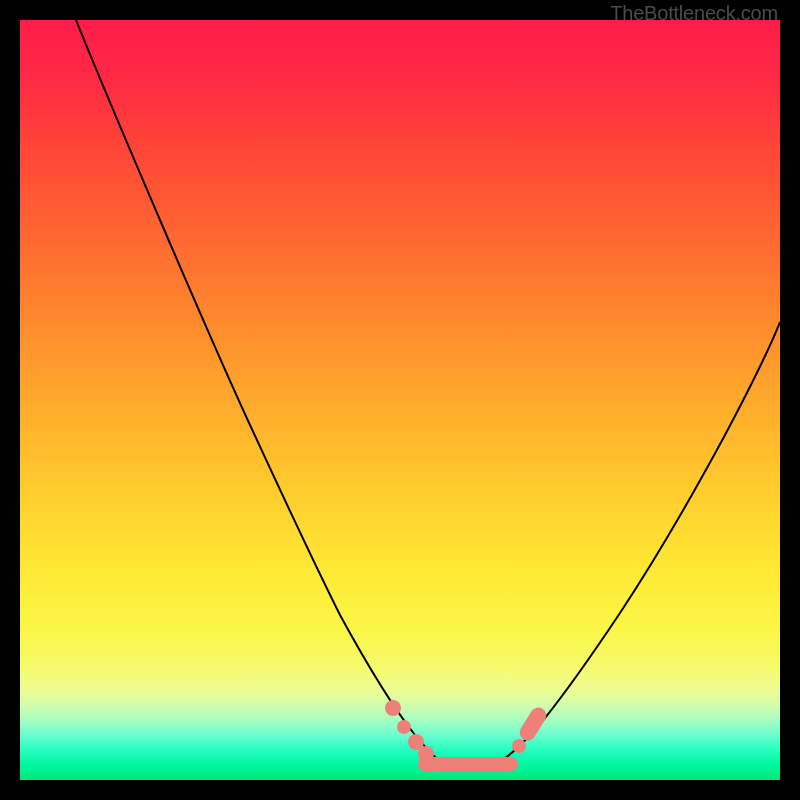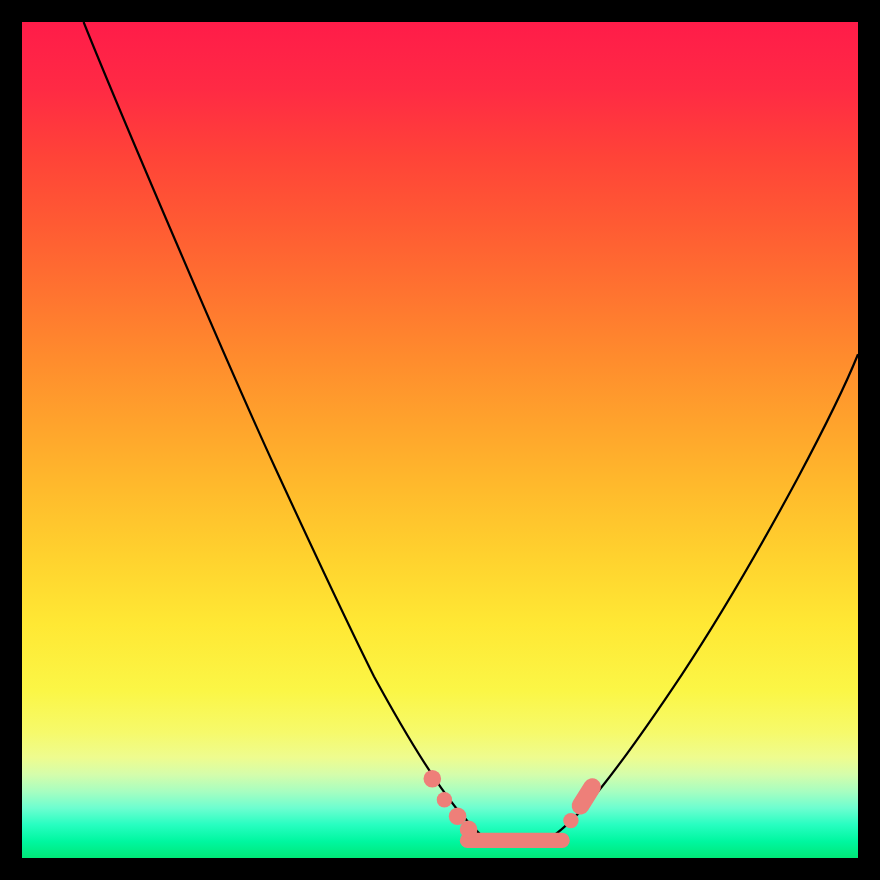--- a/index.html
+++ b/index.html
@@ -96,13 +96,14 @@
       <circle cx="396" cy="722" r="8"></circle>
       <circle cx="406" cy="734" r="8"></circle>
     </g>
 
     <g fill="#ee7f79">
       <circle cx="499" cy="726" r="7"></circle>
       <rect x="505" y="686" width="16" height="36" rx="8" transform="rotate(32 513 704)"></rect>
     </g>
   </svg>
 
+  <div class="attribution">TheBottleneck.com</div>
 </div>
 
 </body></html>

